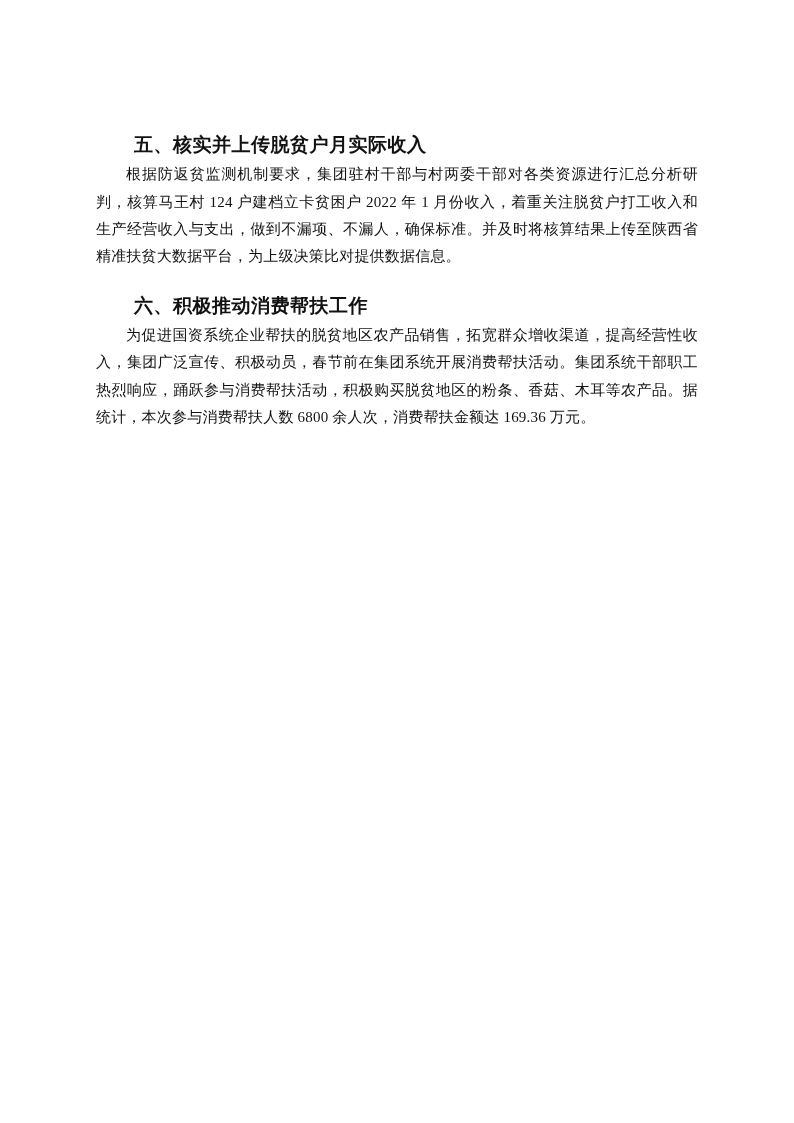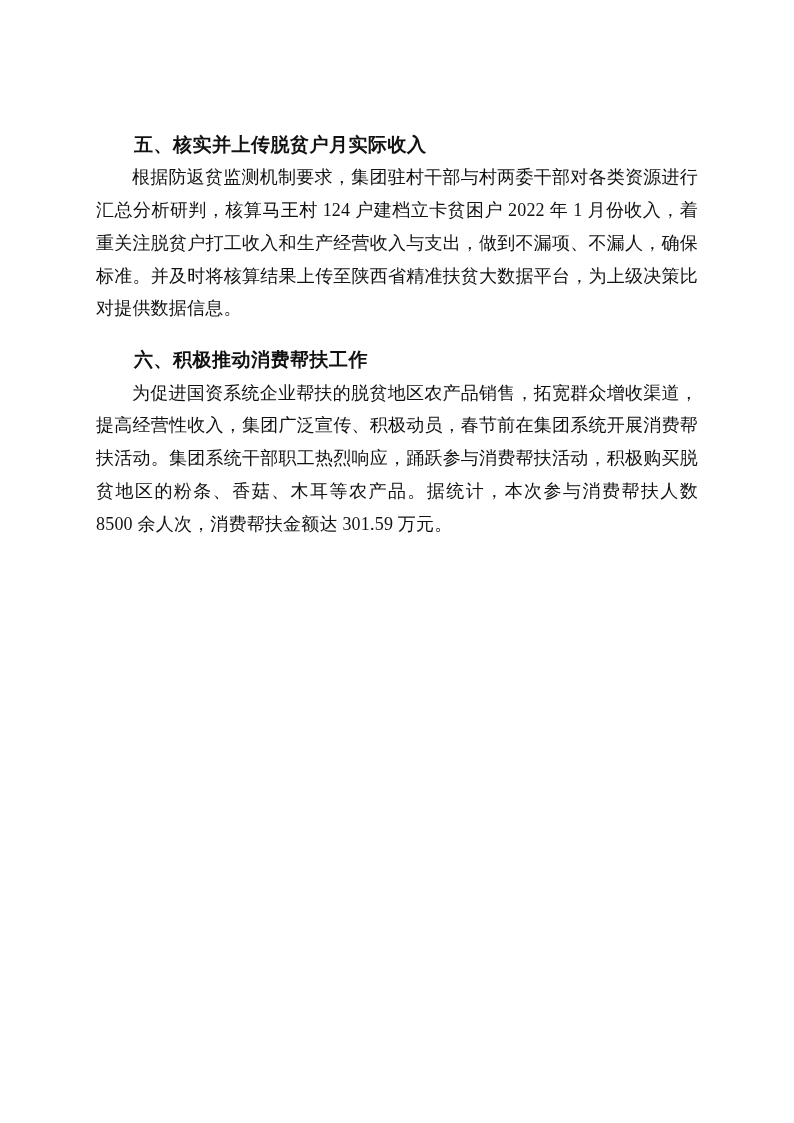--- a/index.html
+++ b/index.html
@@ -28,21 +28,21 @@
     font-family: "Liberation Sans", "DejaVu Sans", sans-serif;
     font-weight: bold;
     font-size: 19px;
     line-height: 1.55;
     letter-spacing: 0.5px;
     text-indent: 2em;
     margin: 0 0 2px 0;
     color: #111;
   }
   .para {
-    font-size: 18px;
+    font-size: 15px;
     line-height: 1.82;
     text-align: justify;
     text-justify: inter-ideograph;
     text-indent: 2em;
     margin: 0 0 4px 0;
     letter-spacing: 0.2px;
     color: #111;
   }
   .block {
     margin-bottom: 10px;
@@ -57,17 +57,17 @@
 <div class="page">
   <div class="doc-body">
 
     <div class="block">
       <h2 class="section-heading">五、核实并上传脱贫户月实际收入</h2>
       <p class="para">根据防返贫监测机制要求，集团驻村干部与村两委干部对各类资源进行汇总分析研判，核算马王村 124 户建档立卡贫困户 2022 年 1 月份收入，着重关注脱贫户打工收入和生产经营收入与支出，做到不漏项、不漏人，确保标准。并及时将核算结果上传至陕西省精准扶贫大数据平台，为上级决策比对提供数据信息。</p>
     </div>
 
     <div class="block">
       <h2 class="section-heading">六、积极推动消费帮扶工作</h2>
-      <p class="para">为促进国资系统企业帮扶的脱贫地区农产品销售，拓宽群众增收渠道，提高经营性收入，集团广泛宣传、积极动员，春节前在集团系统开展消费帮扶活动。集团系统干部职工热烈响应，踊跃参与消费帮扶活动，积极购买脱贫地区的粉条、香菇、木耳等农产品。据统计，本次参与消费帮扶人数 8500 余人次，消费帮扶金额达 301.59 万元。</p>
+      <p class="para">为促进国资系统企业帮扶的脱贫地区农产品销售，拓宽群众增收渠道，提高经营性收入，集团广泛宣传、积极动员，春节前在集团系统开展消费帮扶活动。集团系统干部职工热烈响应，踊跃参与消费帮扶活动，积极购买脱贫地区的粉条、香菇、木耳等农产品。据统计，本次参与消费帮扶人数 6800 余人次，消费帮扶金额达 169.36 万元。</p>
     </div>
 
   </div>
 </div>
 
 </body></html>

